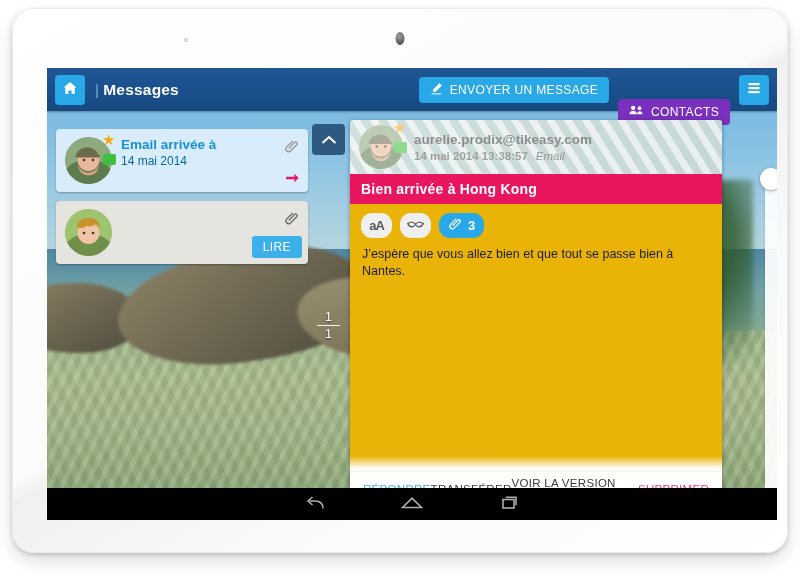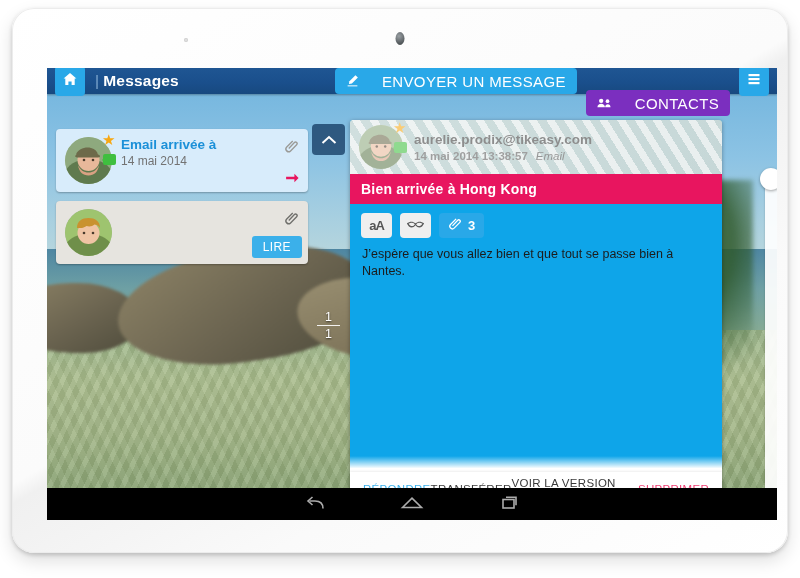--- a/index.html
+++ b/index.html
@@ -68,33 +68,33 @@
   .palm2{position:absolute;left:330px;top:96px;width:150px;height:120px;
     background:radial-gradient(ellipse at 40% 60%,rgba(74,122,60,.75),rgba(70,116,60,0) 70%);filter:blur(3px);}
   .bldg{position:absolute;left:352px;top:118px;width:260px;height:92px;
     background:linear-gradient(120deg,rgba(190,206,203,.95),rgba(150,175,176,.9));
     filter:blur(.6px);}
   .bldg:after{content:"";position:absolute;inset:6px;
     background:repeating-linear-gradient(60deg,rgba(255,255,255,.45) 0 6px,rgba(120,160,160,.25) 6px 13px);}
 
   
   .appbar{
-    position:absolute;left:0;top:0;right:0;height:26px;
+    position:absolute;left:0;top:0;right:0;height:43px;
     background:linear-gradient(#1f5693,#1a4f8c 55%,#17497f);
     box-shadow:0 1px 2px rgba(0,0,0,.3);
     display:flex;align-items:center;padding:0 8px;box-sizing:border-box;
   }
   .home-btn{width:30px;height:30px;border-radius:4px;background:#29a8e8;
     display:flex;align-items:center;justify-content:center;flex:0 0 auto;}
   .app-title{color:#fff;font-size:15.5px;font-weight:bold;margin-left:10px;letter-spacing:.2px;}
   .app-title .bar{color:#7fa8cf;font-weight:normal;margin-right:4px;}
   .spacer{flex:1 1 auto;}
   .btn{
-    height:26px;border-radius:4px;display:flex;align-items:center;gap:23px;
-    padding:0 11px;color:#fff;font-size:15px;letter-spacing:.35px;white-space:nowrap;
+    height:26px;border-radius:4px;display:flex;align-items:center;gap:7px;
+    padding:0 11px;color:#fff;font-size:12px;letter-spacing:.35px;white-space:nowrap;
   }
   .btn-send{background:#29a8e8;}
   .btn-contacts{background:#7b2fbf;margin-left:9px;margin-top:44px;}
   .btn-menu{width:30px;height:30px;border-radius:4px;background:#29a8e8;margin-left:9px;
     display:flex;align-items:center;justify-content:center;}
 
   
   .left{position:absolute;left:9px;top:52px;width:252px;}
   .tabs{display:flex;background:rgba(16,48,84,.55);border-radius:3px;overflow:hidden;height:27px;}
   .tab{display:flex;align-items:center;padding:0 13px;color:#e7eef5;font-size:12px;letter-spacing:.4px;}
@@ -109,56 +109,56 @@
   .ava{width:47px;height:47px;border-radius:50%;flex:0 0 auto;position:relative;
     background:#9fb78d;overflow:visible;}
   .ava .face{position:absolute;inset:0;border-radius:50%;overflow:hidden;}
   .star{position:absolute;right:-5px;top:-5px;width:15px;height:15px;color:#f7a814;font-size:15px;line-height:15px;}
   .badge-g{position:absolute;right:-4px;top:17px;width:13px;height:11px;border-radius:2px;background:#3fbf3f;}
   .badge-g:before{content:"";position:absolute;left:-6px;top:1px;border:5px solid transparent;border-right-color:#3fbf3f;}
   .mtxt{flex:1 1 auto;min-width:0;}
   .mtitle{font-size:13.5px;font-weight:bold;line-height:16px;}
   .msg.sel .mtitle{color:#1b90d8;}
   .msg.unsel .mtitle{color:#555;}
-  .mdate{font-size:12px;color:#737373;line-height:16px;}
+  .mdate{font-size:12px;color:#0369a1;line-height:16px;}
   .msg.unsel .mdate{color:#666;}
   .mfrom{font-size:12.5px;color:#222;line-height:16px;}
   .msg.unsel .mfrom{color:#666;}
   .clip{position:absolute;right:9px;top:10px;}
   .arrow{position:absolute;right:9px;bottom:8px;color:#e8155f;font-size:16px;line-height:12px;font-weight:bold;}
   .lire{position:absolute;right:6px;bottom:6px;background:#3bb0ea;color:#fff;
     font-size:12px;border-radius:3px;padding:4px 11px;letter-spacing:.4px;}
 
   
   .pager{position:absolute;left:265px;top:56px;width:33px;}
   .pg-btn{width:33px;height:31px;background:rgba(22,60,100,.78);border-radius:4px;
     display:flex;align-items:center;justify-content:center;color:#fff;}
   .pg-btn.dn{position:absolute;left:0;top:377px;}
   .frac{position:absolute;left:1px;top:186px;width:31px;text-align:center;color:#fff;
     font-size:12.5px;line-height:14px;text-shadow:0 1px 2px rgba(0,0,0,.6);}
   .frac .bar{height:1px;background:rgba(255,255,255,.9);margin:1px 4px;}
 
   
   .pane{position:absolute;left:303px;top:52px;width:372px;height:385px;
-    box-shadow:0 1px 4px rgba(0,0,0,.35);border-radius:3px;overflow:hidden;background:#0ea5e9;}
+    box-shadow:0 1px 4px rgba(0,0,0,.35);border-radius:3px;overflow:hidden;background:#eab308;}
   .pane-head{height:54px;position:relative;overflow:hidden;
     background:linear-gradient(120deg,#c3d4d2,#a9c0c0);}
   .pane-head:before{content:"";position:absolute;inset:0;
     background:repeating-linear-gradient(58deg,rgba(255,255,255,.55) 0 7px,rgba(130,175,175,.30) 7px 15px);}
   .pane-head:after{content:"";position:absolute;inset:0;background:rgba(255,255,255,.42);}
   .ph-inner{position:absolute;inset:0;display:flex;align-items:center;padding:0 9px;}
   .ph-ava{width:44px;height:44px;border-radius:50%;position:relative;flex:0 0 auto;background:#9fb78d;}
   .ph-meta{margin-left:11px;}
   .ph-mail{font-size:13.5px;font-weight:bold;color:#3b3b3b;line-height:17px;}
   .ph-date{font-size:11.5px;color:#5b5b5b;line-height:16px;font-weight:bold;}
   .ph-date .kind{font-style:italic;font-weight:normal;margin-left:8px;color:#4a4a4a;}
   .subject{background:#e8155f;color:#fff;font-size:14px;font-weight:bold;
     padding:7px 11px;letter-spacing:.2px;}
   .tools{display:flex;gap:8px;padding:9px 11px 4px 11px;align-items:center;}
-  .tool{width:31px;height:25px;background:#efefef;border-radius:4px;
+  .tool{width:31px;height:25px;background:#efefef;border-radius:11px;
     display:flex;align-items:center;justify-content:center;color:#555;text-align:right;}
   .tool.att{background:#29a8e8;color:#fff;width:auto;padding:0 9px;gap:6px;font-size:13px;font-weight:bold;}
   .body{padding:4px 12px 0 12px;font-size:12.5px;color:#1c1c1c;line-height:17px;}
   .body p{margin:0 0 13px 0;}
   .body p.last{margin:0;opacity:.95;}
   .fade{position:absolute;left:0;right:0;bottom:33px;height:16px;
     background:linear-gradient(rgba(255,255,255,0),#fff 78%);}
   .actions{position:absolute;left:0;right:0;bottom:0;height:33px;background:#fff;
     display:flex;align-items:center;justify-content:space-between;padding:0 13px;box-sizing:border-box;
     box-shadow:0 -1px 2px rgba(0,0,0,.07);}

